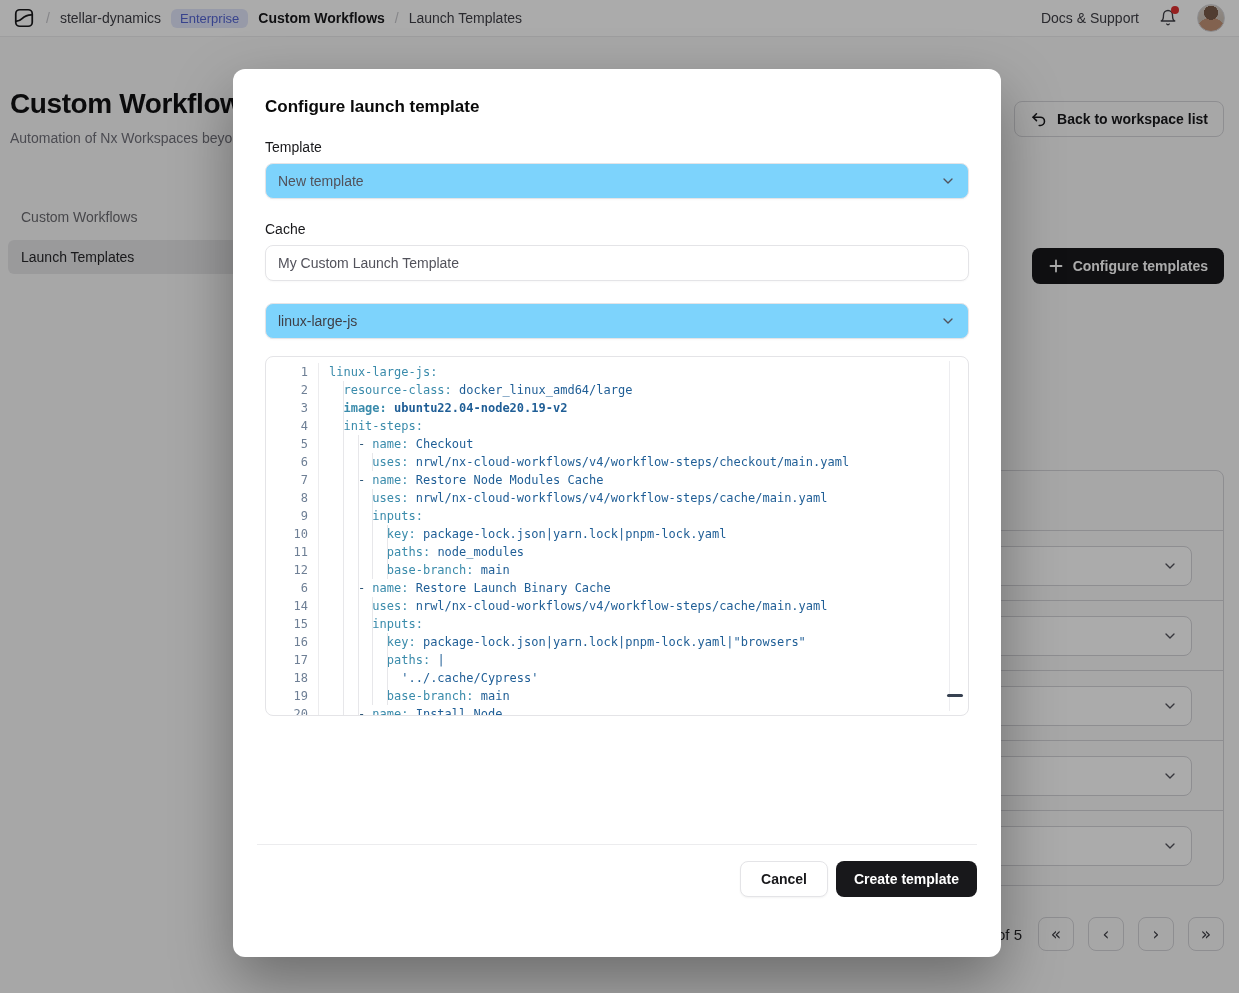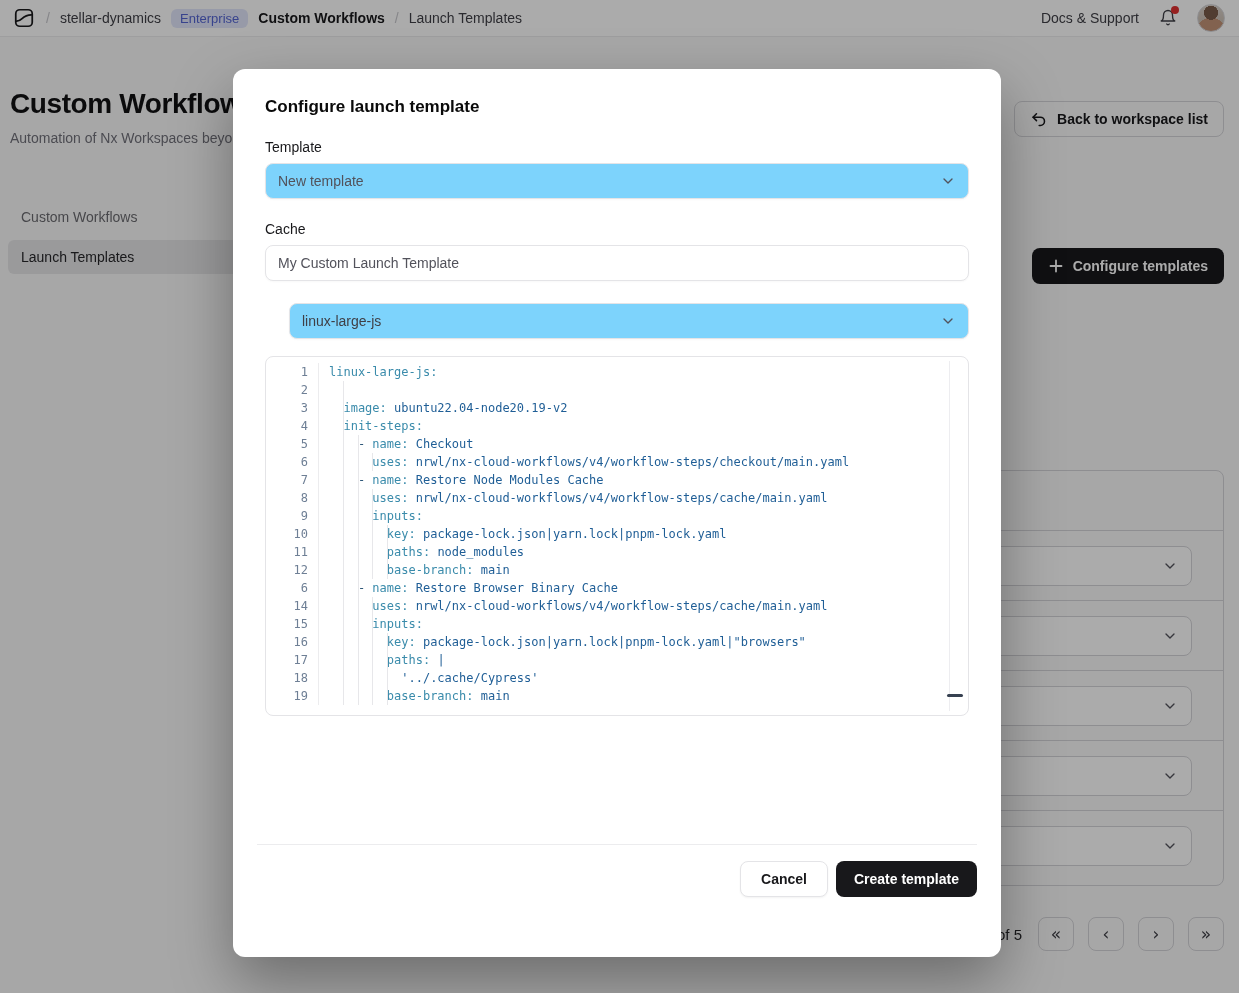--- a/index.html
+++ b/index.html
@@ -86,21 +86,21 @@
   .modal-title { font-size:17px; font-weight:700; color:#0a0a0a; margin-bottom:22px; }
   .field-label { font-size:14px; font-weight:500; color:#18181b; margin-bottom:8px; display:flex; align-items:center; gap:6px; }
   .select {
     height:36px; border:1px solid #e4e4e7; border-radius:8px; background:#7dd3fc;
     display:flex; align-items:center; justify-content:space-between; padding:0 12px;
     font-size:14px; cursor:pointer; box-shadow:0 1px 2px rgba(0,0,0,0.03);
   }
   .select .sel-text { color:#52525b; }
   .select.dark .sel-text { color:#3f3f46; }
   .mb22 { margin-bottom:22px; }
-  .mb17 { margin-bottom:17px;margin-left:24px; }
+  .mb17 { margin-bottom:17px; }
   .text-input {
     width:100%; height:36px; border:1px solid #e4e4e7; border-radius:8px; padding:0 12px;
     font-size:14px; color:#52525b; font-family:"Liberation Sans", sans-serif;
     box-shadow:0 1px 2px rgba(0,0,0,0.03); outline:none; background:#fff;
   }
   .help-icon { width:15px; height:15px; border-radius:50%; border:1.2px solid #8e8e95; color:#8e8e95;
     font-size:10px; display:inline-flex; align-items:center; justify-content:center; font-weight:700; }
 
   
   .editor {
@@ -265,38 +265,39 @@
     <div class="select dark mb17">
       <span class="sel-text">linux-large-js</span>
       <svg width="16" height="16" viewBox="0 0 24 24" fill="none" stroke="#52525b" stroke-width="2" stroke-linecap="round" stroke-linejoin="round">
           <path d="M6 9l6 6 6-6"></path>
         </svg>
     </div>
 
     <div class="editor">
       <div class="code-lines" id="code-lines">
           <div class="cl"><span class="ln">1</span><span class="ct"><span style="padding-left: 0ch; display: inline-block;"><span class="t-k">linux-large-js:</span></span></span></div>
-          <div class="cl"><span class="ln">2</span><span class="ct"><i class="ig" style="left: calc(2ch + 10px);"></i></span></div>
-          <div class="cl"><span class="ln">3</span><span class="ct"><i class="ig" style="left: calc(2ch + 10px);"></i><span style="padding-left: 2ch; display: inline-block;"><span class="t-k">image:</span><span class="t-v"> ubuntu22.04-node20.19-v2</span></span></span></div>
+          <div class="cl"><span class="ln">2</span><span class="ct"><i class="ig" style="left: calc(2ch + 10px);"></i><span style="padding-left: 2ch; display: inline-block;"><span class="t-k">resource-class:</span><span class="t-v"> docker_linux_amd64/large</span></span></span></div>
+          <div class="cl"><span class="ln">3</span><span class="ct"><i class="ig" style="left: calc(2ch + 10px);"></i><span style="padding-left: 2ch; display: inline-block; font-weight: bold;"><span class="t-k">image:</span><span class="t-v"> ubuntu22.04-node20.19-v2</span></span></span></div>
           <div class="cl"><span class="ln">4</span><span class="ct"><i class="ig" style="left: calc(2ch + 10px);"></i><span style="padding-left: 2ch; display: inline-block;"><span class="t-k">init-steps:</span></span></span></div>
           <div class="cl"><span class="ln">5</span><span class="ct"><i class="ig" style="left: calc(2ch + 10px);"></i><i class="ig" style="left: calc(4ch + 10px);"></i><span style="padding-left: 4ch; display: inline-block;"><span class="t-d">- </span><span class="t-k">name:</span><span class="t-v"> Checkout</span></span></span></div>
           <div class="cl"><span class="ln">6</span><span class="ct"><i class="ig" style="left: calc(2ch + 10px);"></i><i class="ig" style="left: calc(4ch + 10px);"></i><i class="ig" style="left: calc(6ch + 10px);"></i><span style="padding-left: 6ch; display: inline-block;"><span class="t-k">uses:</span><span class="t-v"> nrwl/nx-cloud-workflows/v4/workflow-steps/checkout/main.yaml</span></span></span></div>
           <div class="cl"><span class="ln">7</span><span class="ct"><i class="ig" style="left: calc(2ch + 10px);"></i><i class="ig" style="left: calc(4ch + 10px);"></i><span style="padding-left: 4ch; display: inline-block;"><span class="t-d">- </span><span class="t-k">name:</span><span class="t-v"> Restore Node Modules Cache</span></span></span></div>
           <div class="cl"><span class="ln">8</span><span class="ct"><i class="ig" style="left: calc(2ch + 10px);"></i><i class="ig" style="left: calc(4ch + 10px);"></i><i class="ig" style="left: calc(6ch + 10px);"></i><span style="padding-left: 6ch; display: inline-block;"><span class="t-k">uses:</span><span class="t-v"> nrwl/nx-cloud-workflows/v4/workflow-steps/cache/main.yaml</span></span></span></div>
           <div class="cl"><span class="ln">9</span><span class="ct"><i class="ig" style="left: calc(2ch + 10px);"></i><i class="ig" style="left: calc(4ch + 10px);"></i><i class="ig" style="left: calc(6ch + 10px);"></i><span style="padding-left: 6ch; display: inline-block;"><span class="t-k">inputs:</span></span></span></div>
           <div class="cl"><span class="ln">10</span><span class="ct"><i class="ig" style="left: calc(2ch + 10px);"></i><i class="ig" style="left: calc(4ch + 10px);"></i><i class="ig" style="left: calc(6ch + 10px);"></i><i class="ig" style="left: calc(8ch + 10px);"></i><span style="padding-left: 8ch; display: inline-block;"><span class="t-k">key:</span><span class="t-v"> package-lock.json|yarn.lock|pnpm-lock.yaml</span></span></span></div>
           <div class="cl"><span class="ln">11</span><span class="ct"><i class="ig" style="left: calc(2ch + 10px);"></i><i class="ig" style="left: calc(4ch + 10px);"></i><i class="ig" style="left: calc(6ch + 10px);"></i><i class="ig" style="left: calc(8ch + 10px);"></i><span style="padding-left: 8ch; display: inline-block;"><span class="t-k">paths:</span><span class="t-v"> node_modules</span></span></span></div>
           <div class="cl"><span class="ln">12</span><span class="ct"><i class="ig" style="left: calc(2ch + 10px);"></i><i class="ig" style="left: calc(4ch + 10px);"></i><i class="ig" style="left: calc(6ch + 10px);"></i><i class="ig" style="left: calc(8ch + 10px);"></i><span style="padding-left: 8ch; display: inline-block;"><span class="t-k">base-branch:</span><span class="t-v"> main</span></span></span></div>
-          <div class="cl"><span class="ln">6</span><span class="ct"><i class="ig" style="left: calc(2ch + 10px);"></i><i class="ig" style="left: calc(4ch + 10px);"></i><span style="padding-left: 4ch; display: inline-block;"><span class="t-d">- </span><span class="t-k">name:</span><span class="t-v"> Restore Browser Binary Cache</span></span></span></div>
+          <div class="cl"><span class="ln">6</span><span class="ct"><i class="ig" style="left: calc(2ch + 10px);"></i><i class="ig" style="left: calc(4ch + 10px);"></i><span style="padding-left: 4ch; display: inline-block;"><span class="t-d">- </span><span class="t-k">name:</span><span class="t-v"> Restore Launch Binary Cache</span></span></span></div>
           <div class="cl"><span class="ln">14</span><span class="ct"><i class="ig" style="left: calc(2ch + 10px);"></i><i class="ig" style="left: calc(4ch + 10px);"></i><i class="ig" style="left: calc(6ch + 10px);"></i><span style="padding-left: 6ch; display: inline-block;"><span class="t-k">uses:</span><span class="t-v"> nrwl/nx-cloud-workflows/v4/workflow-steps/cache/main.yaml</span></span></span></div>
           <div class="cl"><span class="ln">15</span><span class="ct"><i class="ig" style="left: calc(2ch + 10px);"></i><i class="ig" style="left: calc(4ch + 10px);"></i><i class="ig" style="left: calc(6ch + 10px);"></i><span style="padding-left: 6ch; display: inline-block;"><span class="t-k">inputs:</span></span></span></div>
           <div class="cl"><span class="ln">16</span><span class="ct"><i class="ig" style="left: calc(2ch + 10px);"></i><i class="ig" style="left: calc(4ch + 10px);"></i><i class="ig" style="left: calc(6ch + 10px);"></i><i class="ig" style="left: calc(8ch + 10px);"></i><span style="padding-left: 8ch; display: inline-block;"><span class="t-k">key:</span><span class="t-v"> package-lock.json|yarn.lock|pnpm-lock.yaml|"browsers"</span></span></span></div>
           <div class="cl"><span class="ln">17</span><span class="ct"><i class="ig" style="left: calc(2ch + 10px);"></i><i class="ig" style="left: calc(4ch + 10px);"></i><i class="ig" style="left: calc(6ch + 10px);"></i><i class="ig" style="left: calc(8ch + 10px);"></i><span style="padding-left: 8ch; display: inline-block;"><span class="t-k">paths:</span><span class="t-v"> |</span></span></span></div>
           <div class="cl"><span class="ln">18</span><span class="ct"><i class="ig" style="left: calc(2ch + 10px);"></i><i class="ig" style="left: calc(4ch + 10px);"></i><i class="ig" style="left: calc(6ch + 10px);"></i><i class="ig" style="left: calc(8ch + 10px);"></i><span style="padding-left: 10ch; display: inline-block;"><span class="t-v">'../.cache/Cypress'</span></span></span></div>
           <div class="cl"><span class="ln">19</span><span class="ct"><i class="ig" style="left: calc(2ch + 10px);"></i><i class="ig" style="left: calc(4ch + 10px);"></i><i class="ig" style="left: calc(6ch + 10px);"></i><i class="ig" style="left: calc(8ch + 10px);"></i><span style="padding-left: 8ch; display: inline-block;"><span class="t-k">base-branch:</span><span class="t-v"> main</span></span></span></div>
+          <div class="cl"><span class="ln">20</span><span class="ct"><i class="ig" style="left: calc(2ch + 10px);"></i><i class="ig" style="left: calc(4ch + 10px);"></i><span style="padding-left: 4ch; display: inline-block;"><span class="t-d">- </span><span class="t-k">name:</span><span class="t-v"> Install Node</span></span></span></div>
         </div>
       <div class="vtrack"></div>
       <div class="hthumb"></div>
     </div>
 
     <div class="modal-footer">
       <button class="btn-cancel">Cancel</button>
       <button class="btn-primary">Create template</button>
     </div>
   </div>

